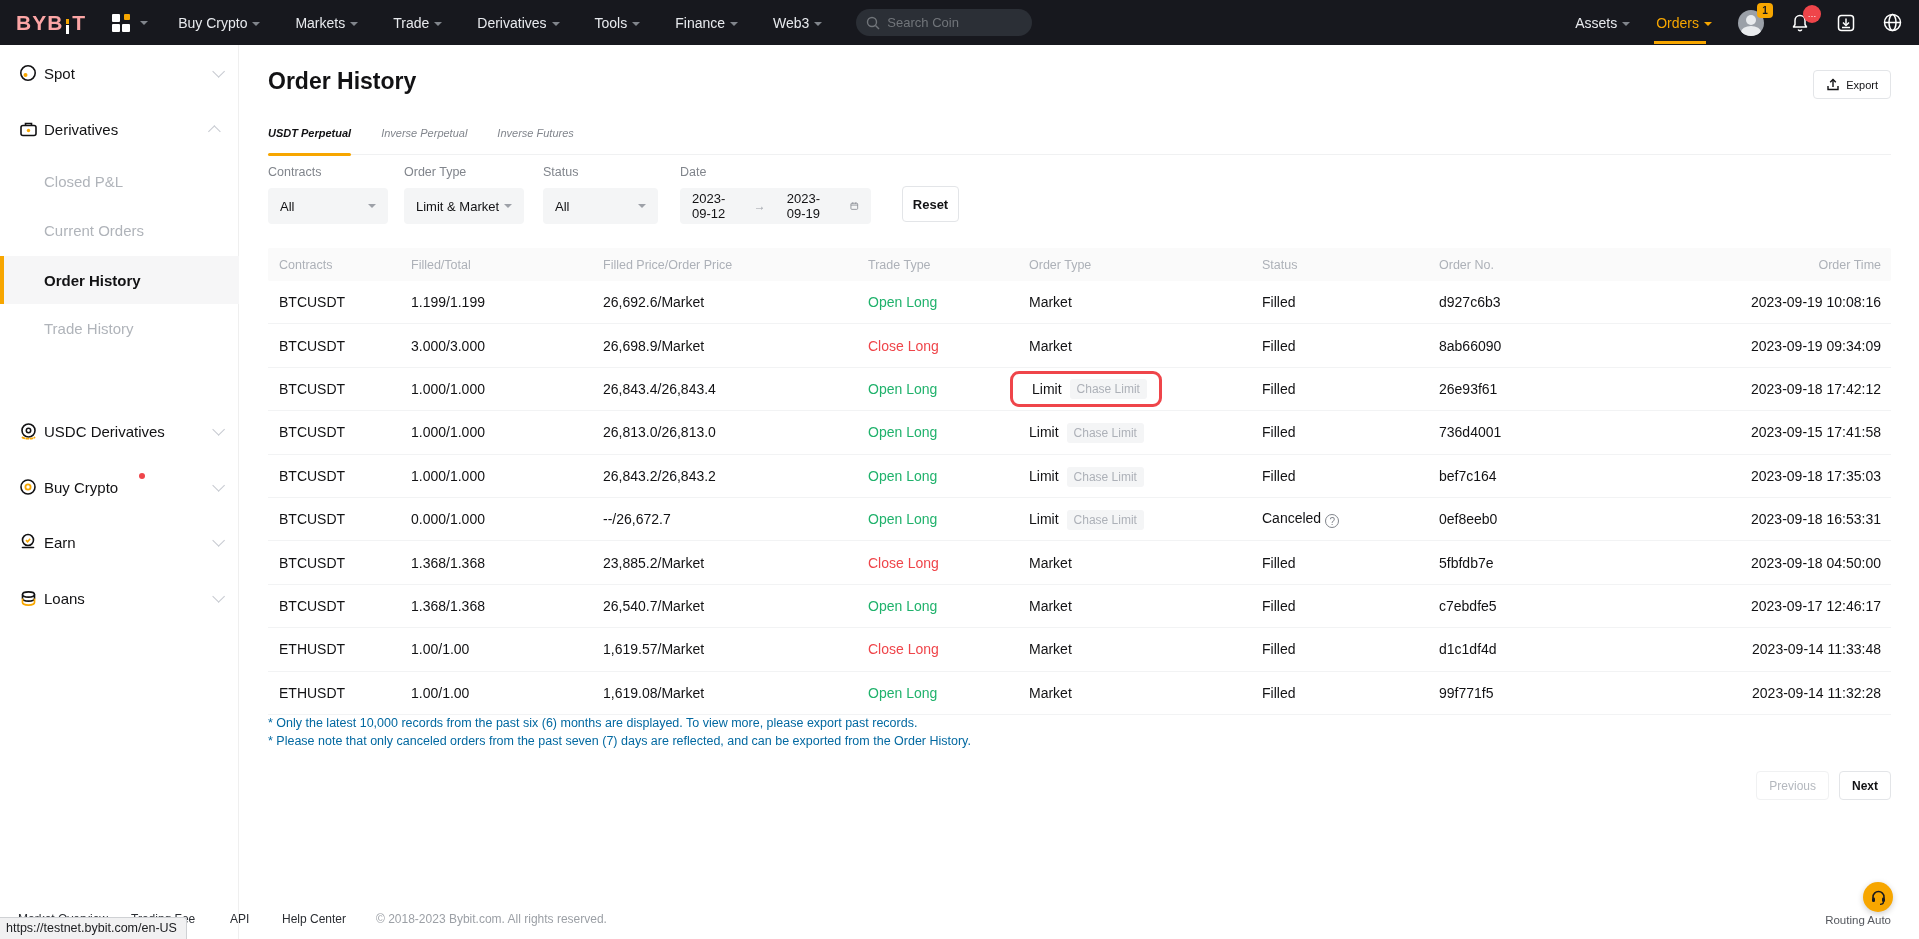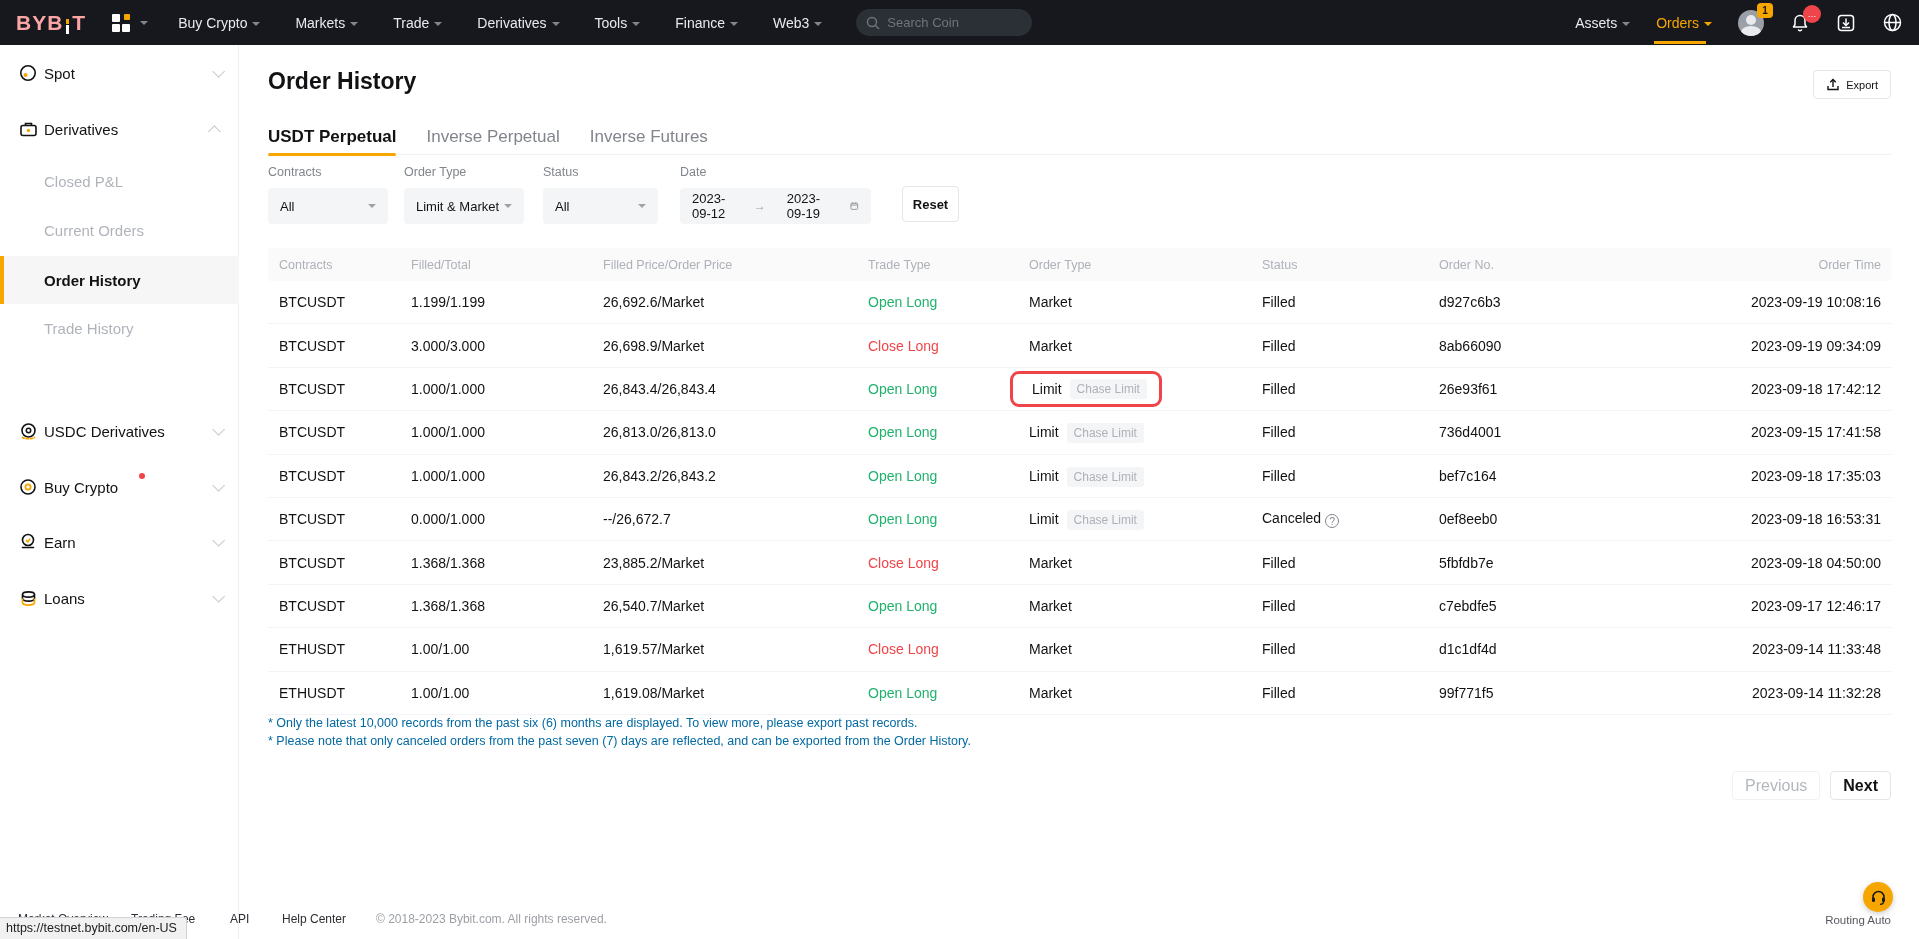--- a/index.html
+++ b/index.html
@@ -62,21 +62,21 @@
 
   
   .content { position:absolute; top:45px; left:239px; right:0; bottom:0; }
   .page-title { position:absolute; top:23px; left:29px; font-size:23px; font-weight:bold; color:#121214; }
   .export-btn { position:absolute; top:25px; right:28px; height:29px; background:#fff;
     border:1px solid #e3e5e8; border-radius:4px; display:flex; align-items:center; gap:6px;
     padding:6px 12px; font-size:11px; color:#121214; cursor:pointer; }
 
   .tabs { position:absolute; top:76px; left:29px; right:28px; height:34px;
     border-bottom:1px solid #f0f1f2; display:flex; gap:30px; }
-  .tab { font-size:17px; color:#81858c; cursor:pointer; padding-top:6px; position:relative; white-space:nowrap; }
+  .tab { font-size:11px; color:#81858c; cursor:pointer; padding-top:6px; position:relative; white-space:nowrap;font-style:italic; }
   .tab.active { color:#121214; font-weight:bold; }
   .tab.active::after { content:""; position:absolute; left:0; right:0; bottom:-2px; height:3px;
     background:#f7a600; border-radius:2px; }
 
   .filters { position:absolute; top:120px; left:29px; right:28px; height:70px; }
   .f-group { position:absolute; top:0; }
   .f-label { font-size:12.5px; color:#81858c; margin-bottom:9px; }
   .f-box { height:36px; background:#f4f5f6; border-radius:4px; display:flex; align-items:center;
     padding:0 12px; font-size:13px; color:#121214; cursor:pointer; position:relative; }
   .f-box .caret { position:absolute; right:12px; border-top-color:#9da1a8; }
@@ -105,21 +105,21 @@
   .hl-box { display:inline-flex; align-items:center; border:3.5px solid #ef454a; border-radius:9px;
     padding:5px 12px 5px 19px; margin-left:-19px; }
   .info-icon { display:inline-flex; width:14px; height:14px; border:1px solid #81858c; border-radius:50%;
     color:#81858c; font-size:10px; align-items:center; justify-content:center; margin-left:4px;
     vertical-align:-2px; cursor:pointer; }
 
   .footnotes { position:absolute; top:671px; left:29px; }
   .footnotes p { font-size:12.5px; color:#0369a1; margin-bottom:4px; }
 
   .pagination { position:absolute; top:726px; right:28px; display:flex; gap:10px; }
-  .pg-btn { height:29px; border-radius:4px; background:#fff; font-size:16px; display:flex;
+  .pg-btn { height:29px; border-radius:4px; background:#fff; font-size:12px; display:flex;
     align-items:center; justify-content:center; padding:0 12px; cursor:pointer; }
   .pg-prev { border:1px solid #f0f1f2; color:#b4b8be; }
   .pg-next { border:1px solid #e3e5e8; color:#121214; font-weight:bold; }
 
   
   .footer { position:absolute; bottom:0; left:0; right:0; height:40px; }
   .f-link { position:absolute; bottom:13px; font-size:12px; color:#2b2e33; cursor:pointer; white-space:nowrap; }
   .f-copy { position:absolute; bottom:13px; left:376px; font-size:12px; color:#9ca0a6; }
   .routing { position:absolute; bottom:13px; right:28px; font-size:11.5px; color:#55585e; }
   .chat-btn { position:absolute; right:26px; bottom:27px; width:30px; height:30px; border-radius:50%;

